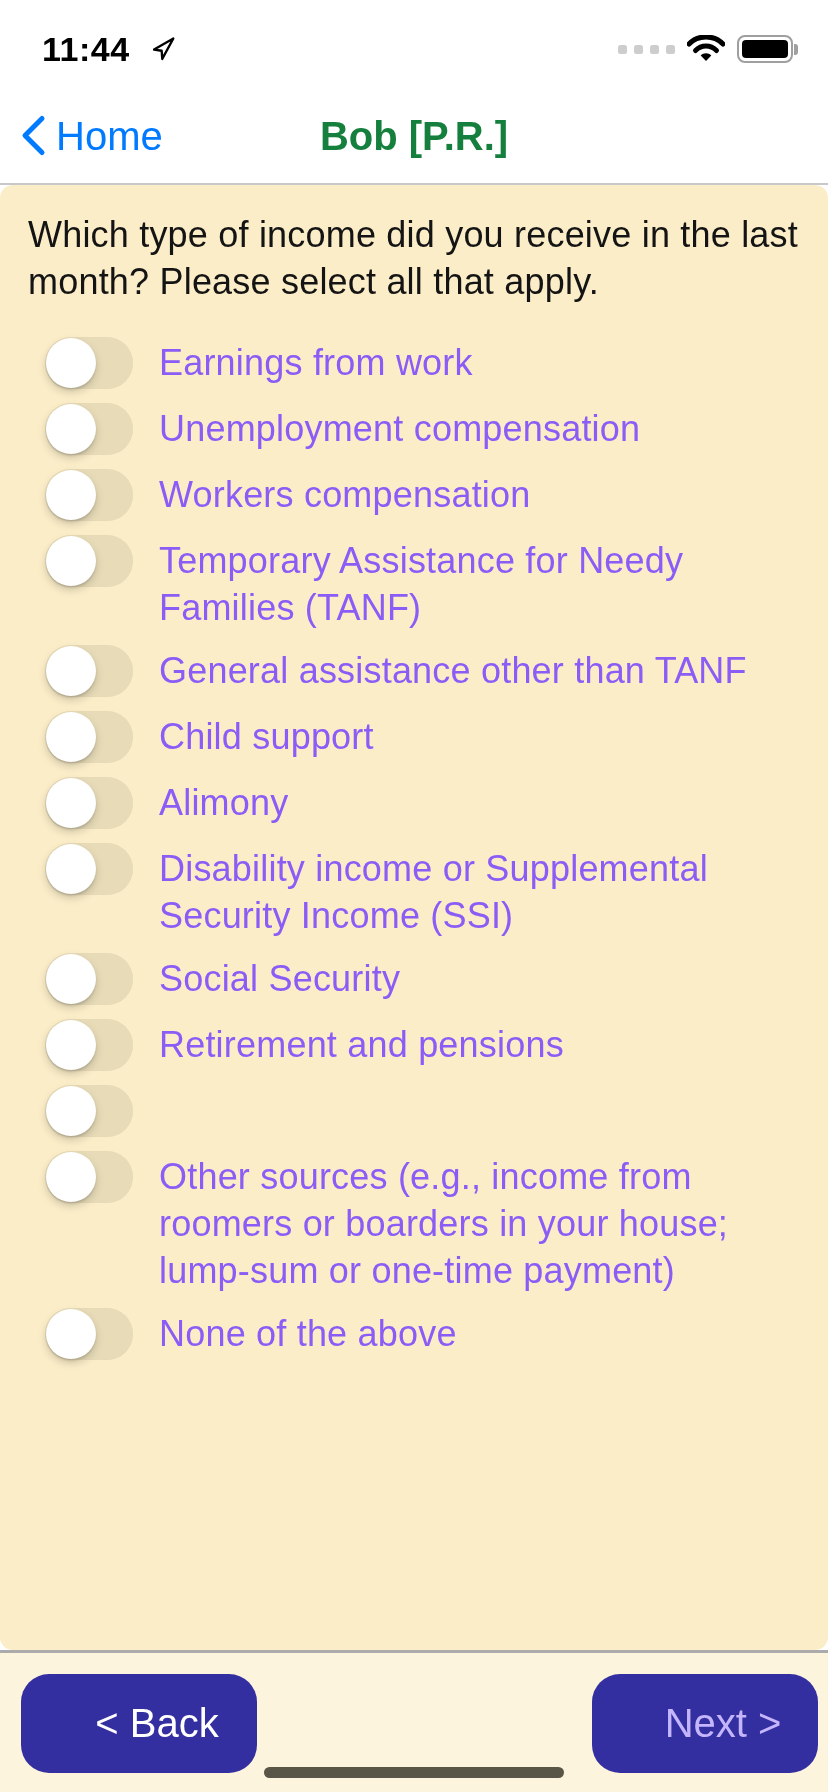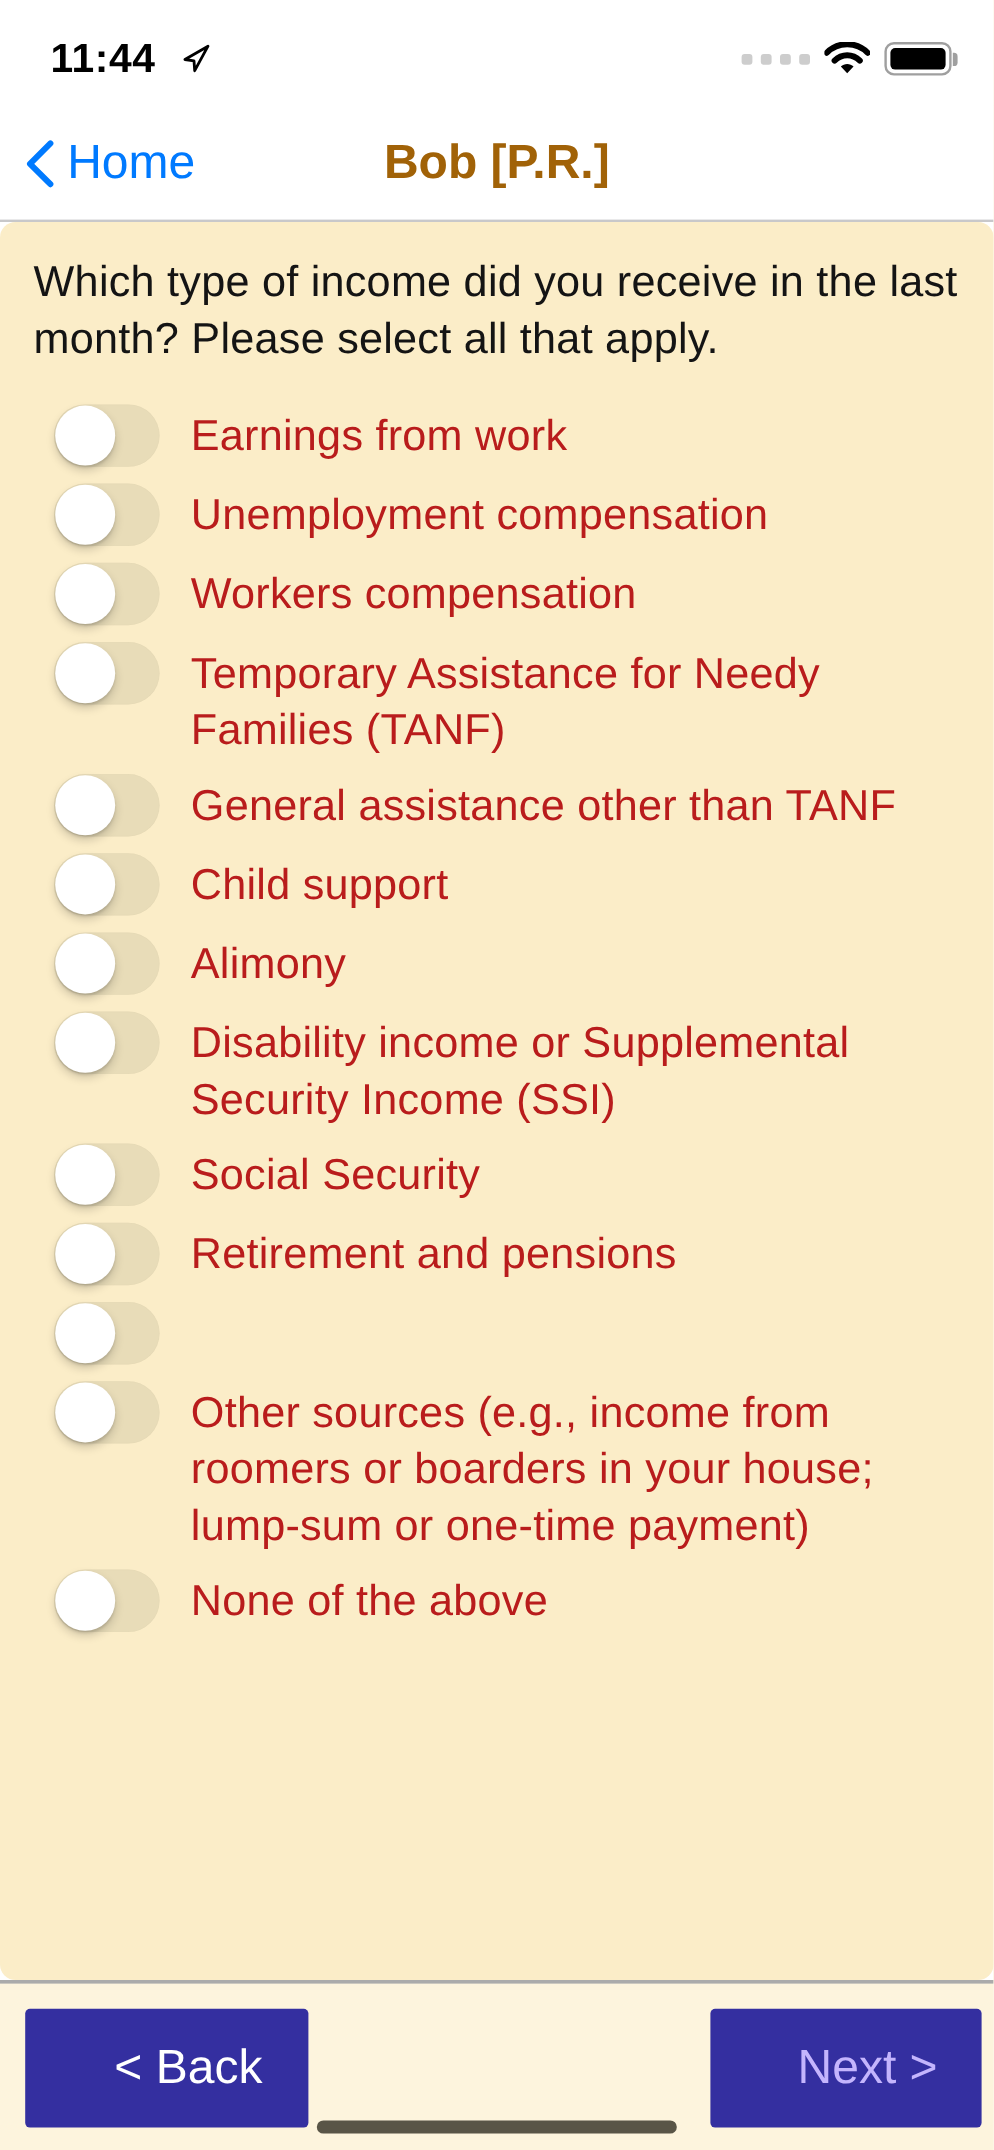--- a/index.html
+++ b/index.html
@@ -24,26 +24,26 @@
   .sig-dots{display:flex;gap:7px;align-items:center;}
   .sig-dot{width:9px;height:9px;border-radius:2.5px;background:#cdcdcd;}
 
   
   .navbar{
     height:97px;background:#ffffff;flex:none;position:relative;
     border-bottom:2px solid #c8c8ca;box-sizing:border-box;
   }
   .nav-back{
     position:absolute;left:20px;top:50%;transform:translateY(-50%);
-    display:flex;align-items:flex-end;gap:10px;cursor:pointer;
+    display:flex;align-items:flex-start;gap:10px;cursor:pointer;
   }
   .nav-back-label{font-size:40px;color:#007AFF;}
   .nav-title{
     position:absolute;left:0;right:0;top:50%;transform:translateY(-50%);
-    text-align:center;font-size:40px;font-weight:700;color:#a16207;
+    text-align:center;font-size:40px;font-weight:700;color:#15803d;
     pointer-events:none;
   }
 
   
   .content{
     flex:1;background:#FBEDC8;
     padding:26px 28px 0 28px;box-sizing:border-box;overflow:hidden;border-radius:13px;
   }
   .question{
     font-size:36px;line-height:47px;color:#141414;
@@ -55,34 +55,34 @@
     width:88px;height:52px;border-radius:26px;background:#E8DCB8;
     position:relative;flex:none;cursor:pointer;
     box-shadow:inset 0 0 1px rgba(0,0,0,.06);
   }
   .knob{
     position:absolute;top:1px;left:1px;width:50px;height:50px;border-radius:50%;
     background:#ffffff;
     box-shadow:0 4px 8px rgba(0,0,0,.18),0 2px 2px rgba(0,0,0,.10);
   }
   .row-label{
-    font-size:36px;line-height:47px;color:#b91c1c;
+    font-size:36px;line-height:47px;color:#8b5cf6;
     margin-left:26px;padding-top:2px;max-width:655px;letter-spacing:.2px;
   }
 
   
   .footer{
     height:142px;flex:none;background:#FDF4DD;
     border-top:3px solid #ABABAB;box-sizing:border-box;
     position:relative;
     display:flex;align-items:flex-start;justify-content:space-between;
     padding:21px 10px 0 21px;
   }
   .btn{
-    height:99px;border:none;border-radius:4px;background:#342FA0;
+    height:99px;border:none;border-radius:28px;background:#342FA0;
     font-family:inherit;font-size:40px;display:flex;align-items:center;justify-content:center;
     cursor:pointer;
     padding-left:42px;
   }
   .btn-back{width:236px;color:#ffffff;}
   .btn-next{width:226px;color:#c4b5fd;}
   .home-indicator{
     position:absolute;left:50%;transform:translateX(-50%);
     bottom:14px;width:300px;height:11px;border-radius:6px;
     background:rgba(42,40,28,.78);

